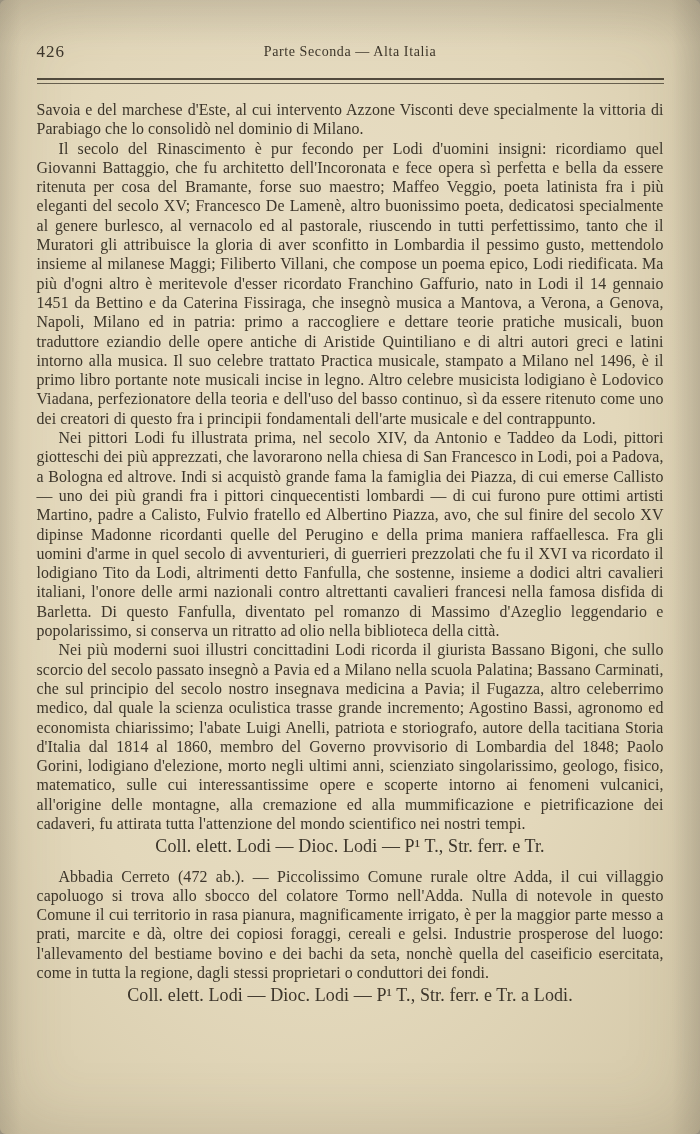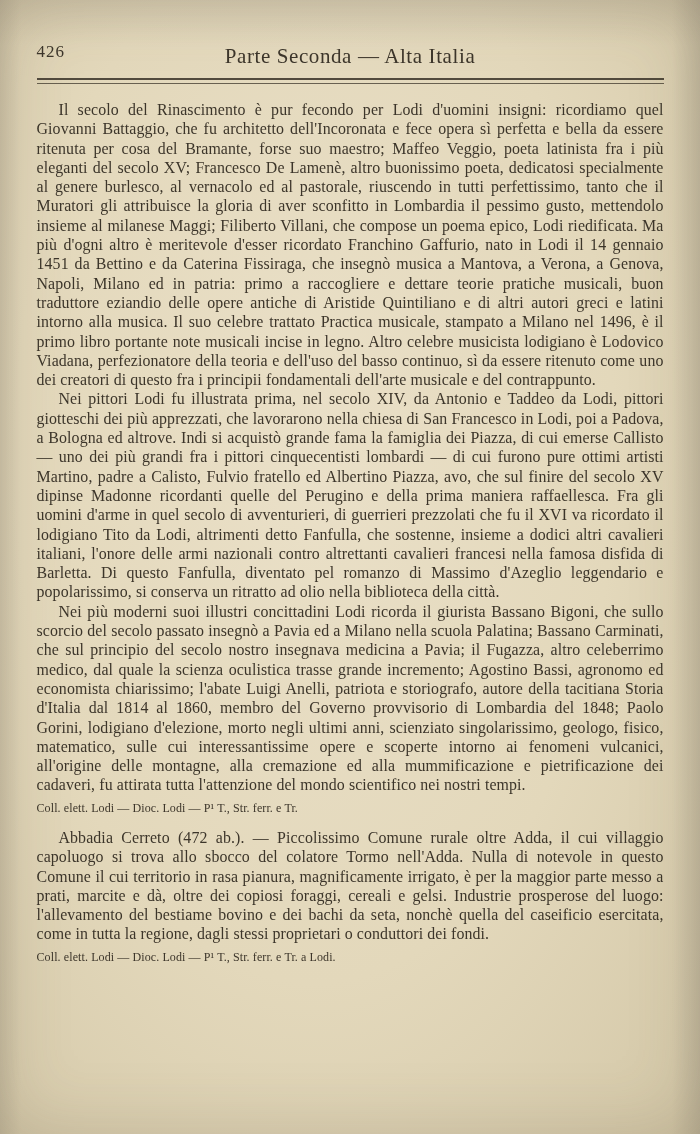--- a/index.html
+++ b/index.html
@@ -14,20 +14,21 @@
     margin: 0 auto;
     overflow: hidden;
     color: #3c352a;
     font-family: "Liberation Serif", "DejaVu Serif", serif;
     background:
       linear-gradient(to right, rgba(125,118,104,0.18) 0%, rgba(125,118,104,0) 3%),
       linear-gradient(to left, rgba(115,110,100,0.22) 0%, rgba(115,110,100,0) 4%),
       linear-gradient(to bottom, rgba(120,112,98,0.14) 0%, rgba(120,112,98,0) 4%),
       radial-gradient(ellipse at 45% 40%, #eae0c8 0%, #e3d8bb 55%, #d3c7a7 100%);
     box-shadow: inset 0 0 70px rgba(95, 84, 60, 0.22);
+    border-radius: 6px;
   }
   .header {
     position: relative;
     width: 627px;
     margin: 0 auto;
     padding-top: 44px;
     height: 34px;
   }
   .page-number {
     position: absolute;
@@ -35,21 +36,21 @@
     top: 42px;
     font-size: 17px;
     letter-spacing: 1px;
   }
   .running-title {
     position: absolute;
     left: 0;
     right: 0;
     top: 44px;
     text-align: center;
-    font-size: 21px;
+    font-size: 14px;
     letter-spacing: 0.6px;
   }
   .header-rule {
     width: 627px;
     margin: 0 auto;
     height: 3px;
     border-top: 2.5px solid rgba(62, 55, 44, 0.88);
     border-bottom: 1px solid rgba(62, 55, 44, 0.75);
   }
   .text-column {
@@ -62,38 +63,40 @@
   }
   .text-column p {
     margin: 0;
   }
   p.paragraph.indent {
     text-indent: 22px;
   }
   p.paragraph .seg-i { }
   p.paragraph .seg-b { font-weight: normal; }
   p.note-line {
+    text-align: center;
     text-indent: 0;
-    font-size: 12px;
+    font-size: 18px;
     margin: 4px 0 5px 0 !important;
   }
   p.gap-before {
     margin-top: 10px !important;
   }
 </style>
 </head>
 <body>
 
 <div class="page">
   <div class="header">
     <span class="page-number">426</span>
     <span class="running-title">Parte Seconda — Alta Italia</span>
   </div>
   <div class="header-rule"></div>
   <div class="text-column">
+      <p class=" paragraph"><span>Savoia e del marchese d'Este, al cui intervento Azzone Visconti deve specialmente la vittoria di Parabiago che lo consolidò nel dominio di Milano.</span></p>
       <p class=" paragraph indent"><span>Il secolo del Rinascimento è pur fecondo per Lodi d'uomini insigni: ricordiamo quel Giovanni Battaggio, che fu architetto dell'Incoronata e fece opera sì perfetta e bella da essere ritenuta per cosa del Bramante, forse suo maestro; Maffeo Veggio, poeta latinista fra i più eleganti del secolo XV; Francesco De Lamenè, altro buonissimo poeta, dedicatosi specialmente al genere burlesco, al vernacolo ed al pastorale, riuscendo in tutti perfettissimo, tanto che il Muratori gli attribuisce la gloria di aver sconfitto in Lombardia il pessimo gusto, mettendolo insieme al milanese Maggi; Filiberto Villani, che compose un poema epico, </span><span class="seg-i">Lodi riedificata.</span><span> Ma più d'ogni altro è meritevole d'esser ricordato Franchino Gaffurio, nato in Lodi il 14 gennaio 1451 da Bettino e da Caterina Fissiraga, che insegnò musica a Mantova, a Verona, a Genova, Napoli, Milano ed in patria: primo a raccogliere e dettare teorie pratiche musicali, buon traduttore eziandio delle opere antiche di Aristide Quintiliano e di altri autori greci e latini intorno alla musica. Il suo celebre trattato </span><span class="seg-i">Practica musicale</span><span>, stampato a Milano nel 1496, è il primo libro portante note musicali incise in legno. Altro celebre musicista lodigiano è Lodovico Viadana, perfezionatore della teoria e dell'uso del basso continuo, sì da essere ritenuto come uno dei creatori di questo fra i principii fondamentali dell'arte musicale e del contrappunto.</span></p>
       <p class=" paragraph indent"><span>Nei pittori Lodi fu illustrata prima, nel secolo XIV, da Antonio e Taddeo da Lodi, pittori giotteschi dei più apprezzati, che lavorarono nella chiesa di San Francesco in Lodi, poi a Padova, a Bologna ed altrove. Indi si acquistò grande fama la famiglia dei Piazza, di cui emerse Callisto — uno dei più grandi fra i pittori cinquecentisti lombardi — di cui furono pure ottimi artisti Martino, padre a Calisto, Fulvio fratello ed Albertino Piazza, avo, che sul finire del secolo XV dipinse Madonne ricordanti quelle del Perugino e della prima maniera raffaellesca. Fra gli uomini d'arme in quel secolo di avventurieri, di guerrieri prezzolati che fu il XVI va ricordato il lodigiano Tito da Lodi, altrimenti detto </span><span class="seg-i">Fanfulla</span><span>, che sostenne, insieme a dodici altri cavalieri italiani, l'onore delle armi nazionali contro altrettanti cavalieri francesi nella famosa disfida di Barletta. Di questo </span><span class="seg-i">Fanfulla</span><span>, diventato pel romanzo di Massimo d'Azeglio leggendario e popolarissimo, si conserva un ritratto ad olio nella biblioteca della città.</span></p>
       <p class=" paragraph indent"><span>Nei più moderni suoi illustri concittadini Lodi ricorda il giurista Bassano Bigoni, che sullo scorcio del secolo passato insegnò a Pavia ed a Milano nella scuola Palatina; Bassano Carminati, che sul principio del secolo nostro insegnava medicina a Pavia; il Fugazza, altro celeberrimo medico, dal quale la scienza oculistica trasse grande incremento; Agostino Bassi, agronomo ed economista chiarissimo; l'abate Luigi Anelli, patriota e storiografo, autore della tacitiana </span><span class="seg-i">Storia d'Italia dal</span><span> 1814 </span><span class="seg-i">al</span><span> 1860, membro del Governo provvisorio di Lombardia del 1848; Paolo Gorini, lodigiano d'elezione, morto negli ultimi anni, scienziato singolarissimo, geologo, fisico, matematico, sulle cui interessantissime opere e scoperte intorno ai fenomeni vulcanici, all'origine delle montagne, alla cremazione ed alla mummificazione e pietrificazione dei cadaveri, fu attirata tutta l'attenzione del mondo scientifico nei nostri tempi.</span></p>
       <p class=" note-line">Coll. elett. Lodi — Dioc. Lodi — P¹ T., Str. ferr. e Tr.</p>
       <p class="gap-before paragraph indent"><span class="seg-b">Abbadia Cerreto</span><span> (472 ab.). — Piccolissimo Comune rurale oltre Adda, il cui villaggio capoluogo si trova allo sbocco del colatore Tormo nell'Adda. Nulla di notevole in questo Comune il cui territorio in rasa pianura, magnificamente irrigato, è per la maggior parte messo a prati, marcite e dà, oltre dei copiosi foraggi, cereali e gelsi. Industrie prosperose del luogo: l'allevamento del bestiame bovino e dei bachi da seta, nonchè quella del caseificio esercitata, come in tutta la regione, dagli stessi proprietari o conduttori dei fondi.</span></p>
       <p class=" note-line">Coll. elett. Lodi — Dioc. Lodi — P¹ T., Str. ferr. e Tr. a Lodi.</p>
     </div>
 </div>
 
 </body></html>

